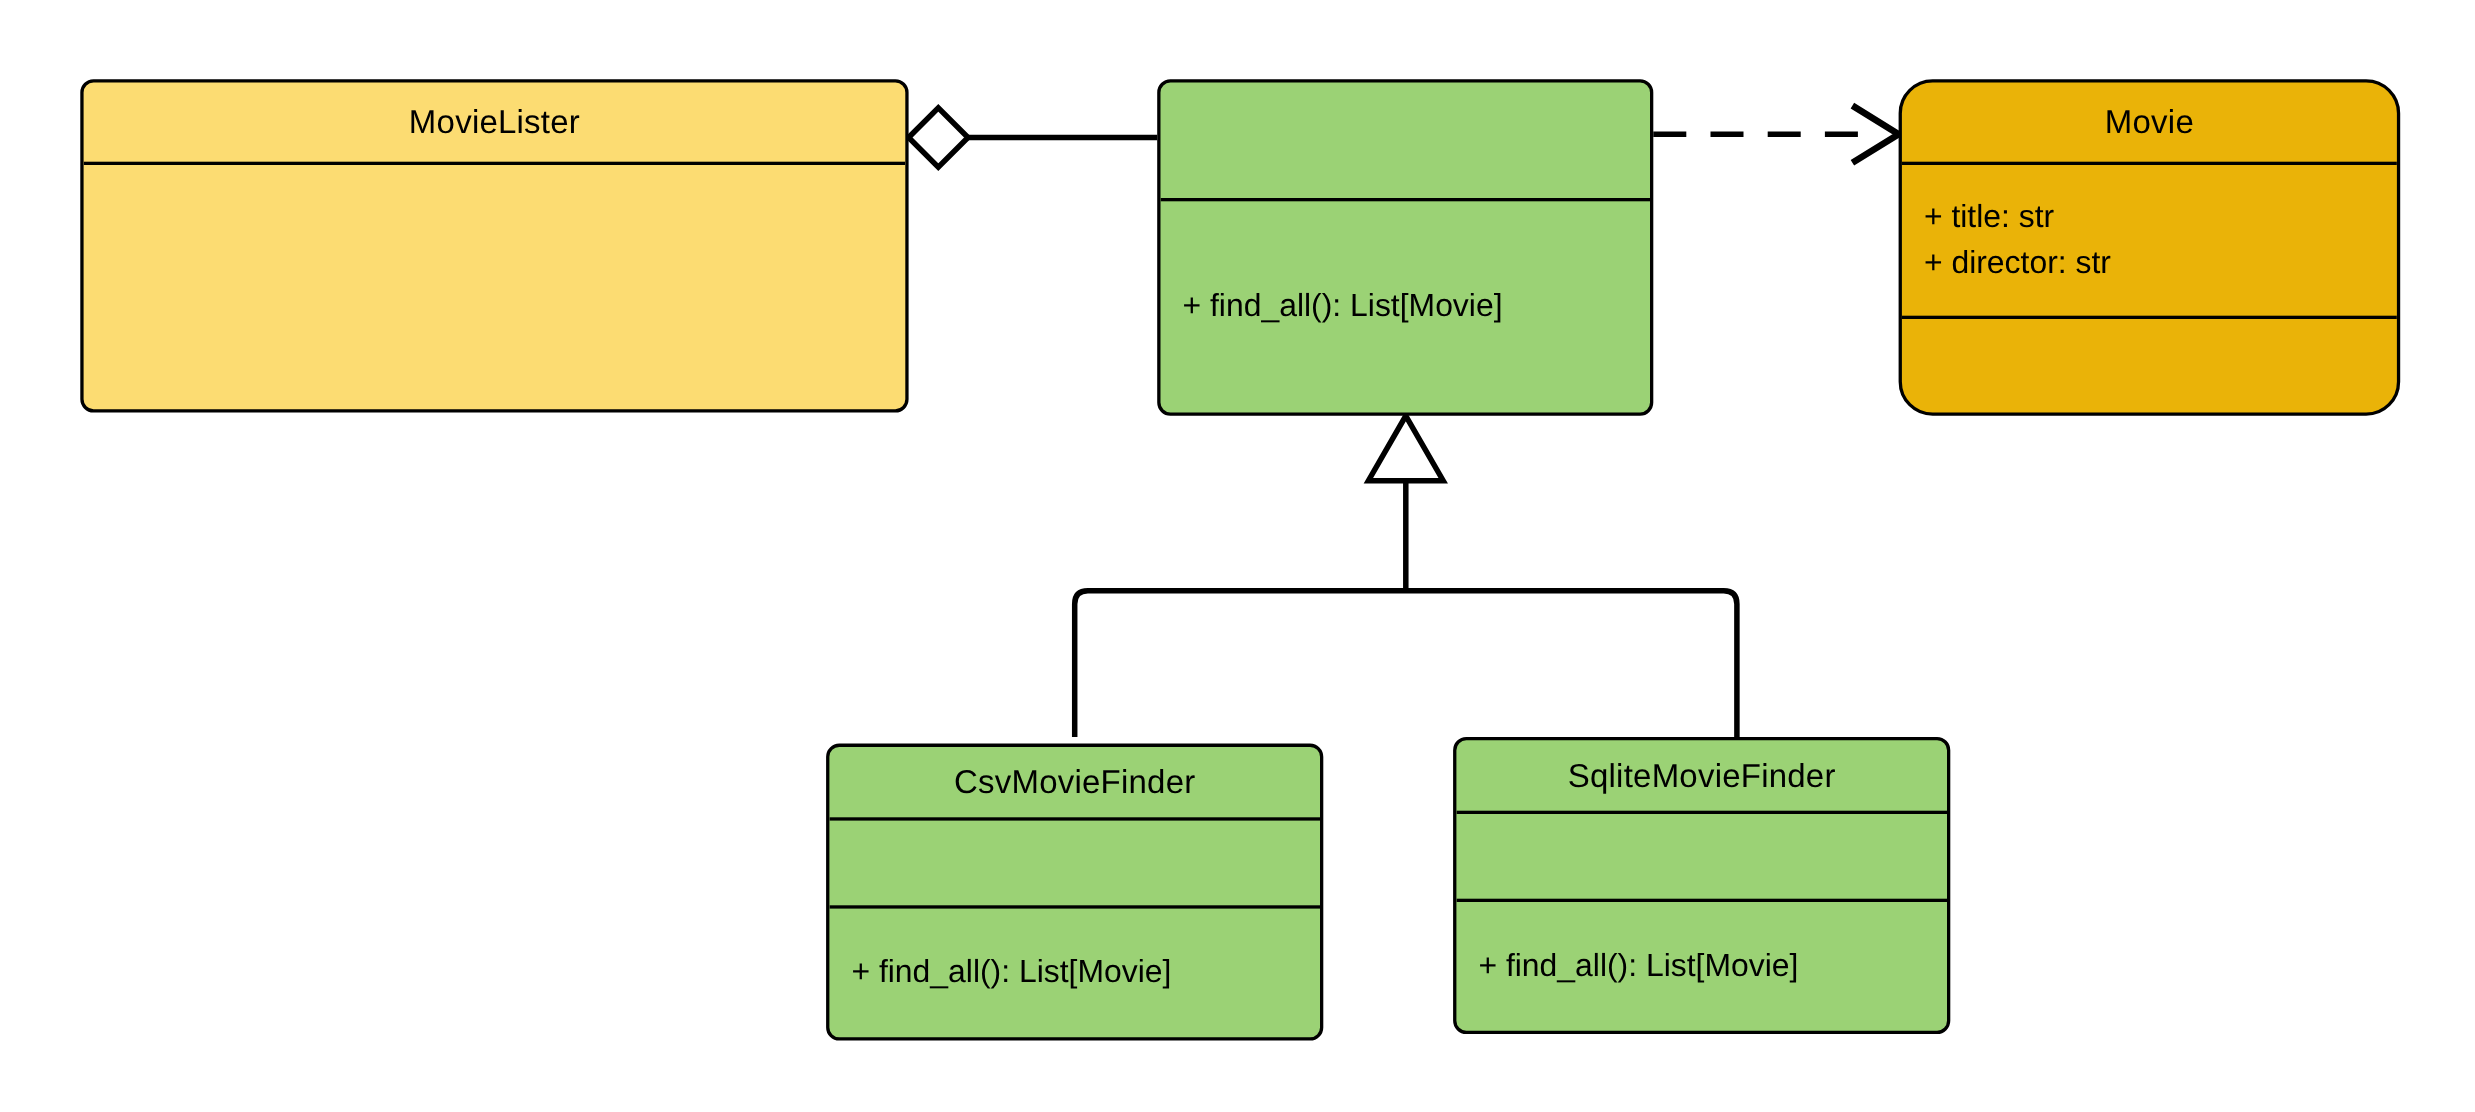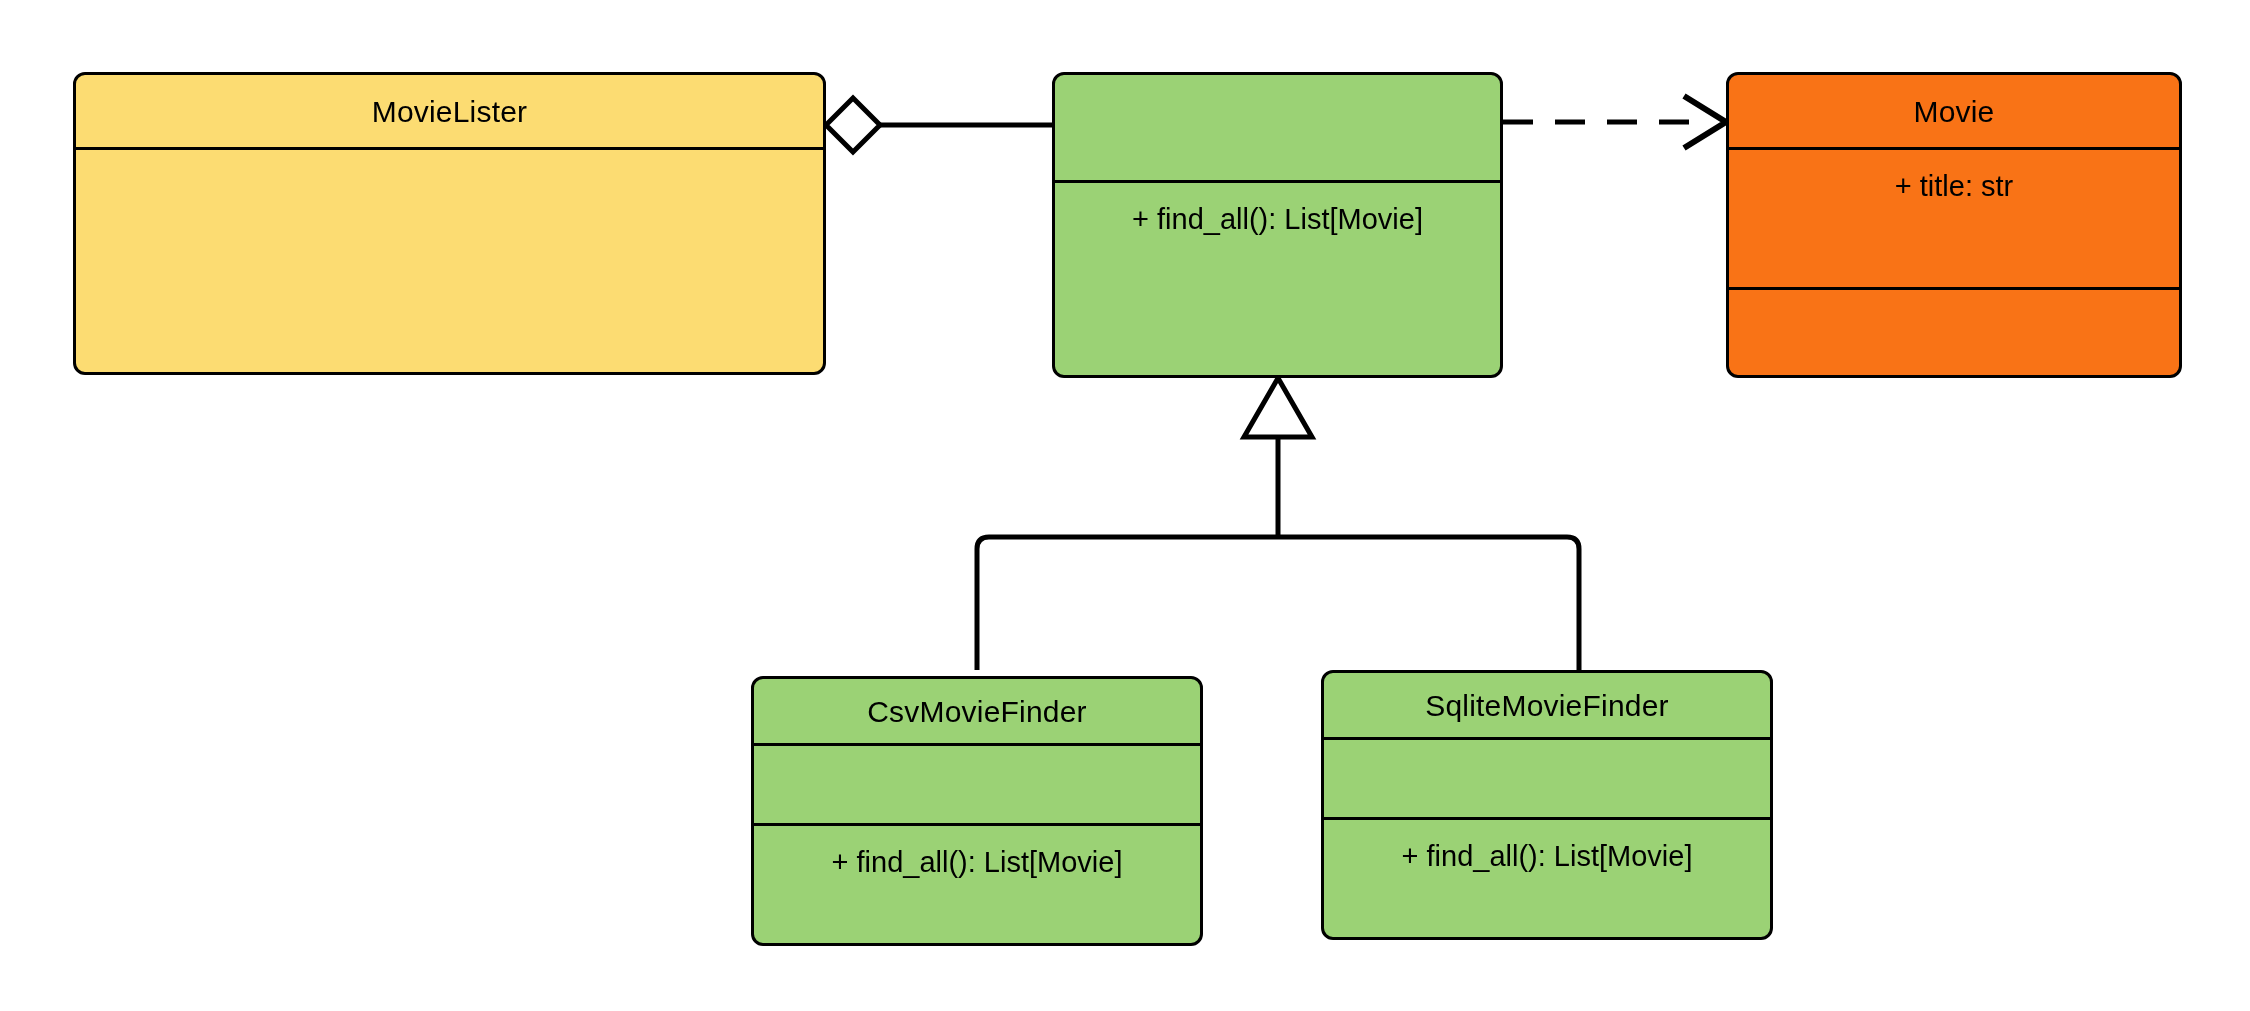--- a/index.html
+++ b/index.html
@@ -30,40 +30,40 @@
     position: absolute;
     box-sizing: border-box;
     border: 3px solid #000000;
     border-radius: 12px;
     display: flex;
     flex-direction: column;
     overflow: hidden;
   }
   .uml-class.yellow { background: #fcdc72; }
   .uml-class.green  { background: #9bd275; }
-  .uml-class.blue   { background: #f97316; }
+  .uml-class.blue   { background: #eab308; border-radius: 31px; }
 
   .compartment {
     box-sizing: border-box;
     position: relative;
   }
   .compartment + .compartment {
     border-top: 3px solid #000000;
   }
   .compartment.name {
     display: flex;
     align-items: center;
     justify-content: center;
     text-align: center;
   }
   .compartment.members {
     display: flex;
-    flex-direction: row;
+    flex-direction: column;
     justify-content: center;
-    padding: 16px 20px;
+    padding: 4px 20px;
   }
   .class-title {
     font-size: 30px;
     color: #000000;
     line-height: 1.1;
     letter-spacing: 0.2px;
   }
   .member-line {
     font-size: 29px;
     color: #000000;
@@ -140,20 +140,21 @@
       <div class="member-line">+ find_all(): List[Movie]</div>
     </div>
   </div>
 
   <div class="uml-class blue" id="box-movie">
     <div class="compartment name c-name">
       <span class="class-title">Movie</span>
     </div>
     <div class="compartment members c-attrs">
       <div class="member-line">+ title: str</div>
+      <div class="member-line">+ director: str</div>
     </div>
     <div class="compartment members c-methods"></div>
   </div>
 
   <div class="uml-class green" id="box-csvmoviefinder">
     <div class="compartment name c-name">
       <span class="class-title">CsvMovieFinder</span>
     </div>
     <div class="compartment members c-attrs"></div>
     <div class="compartment members c-methods">

